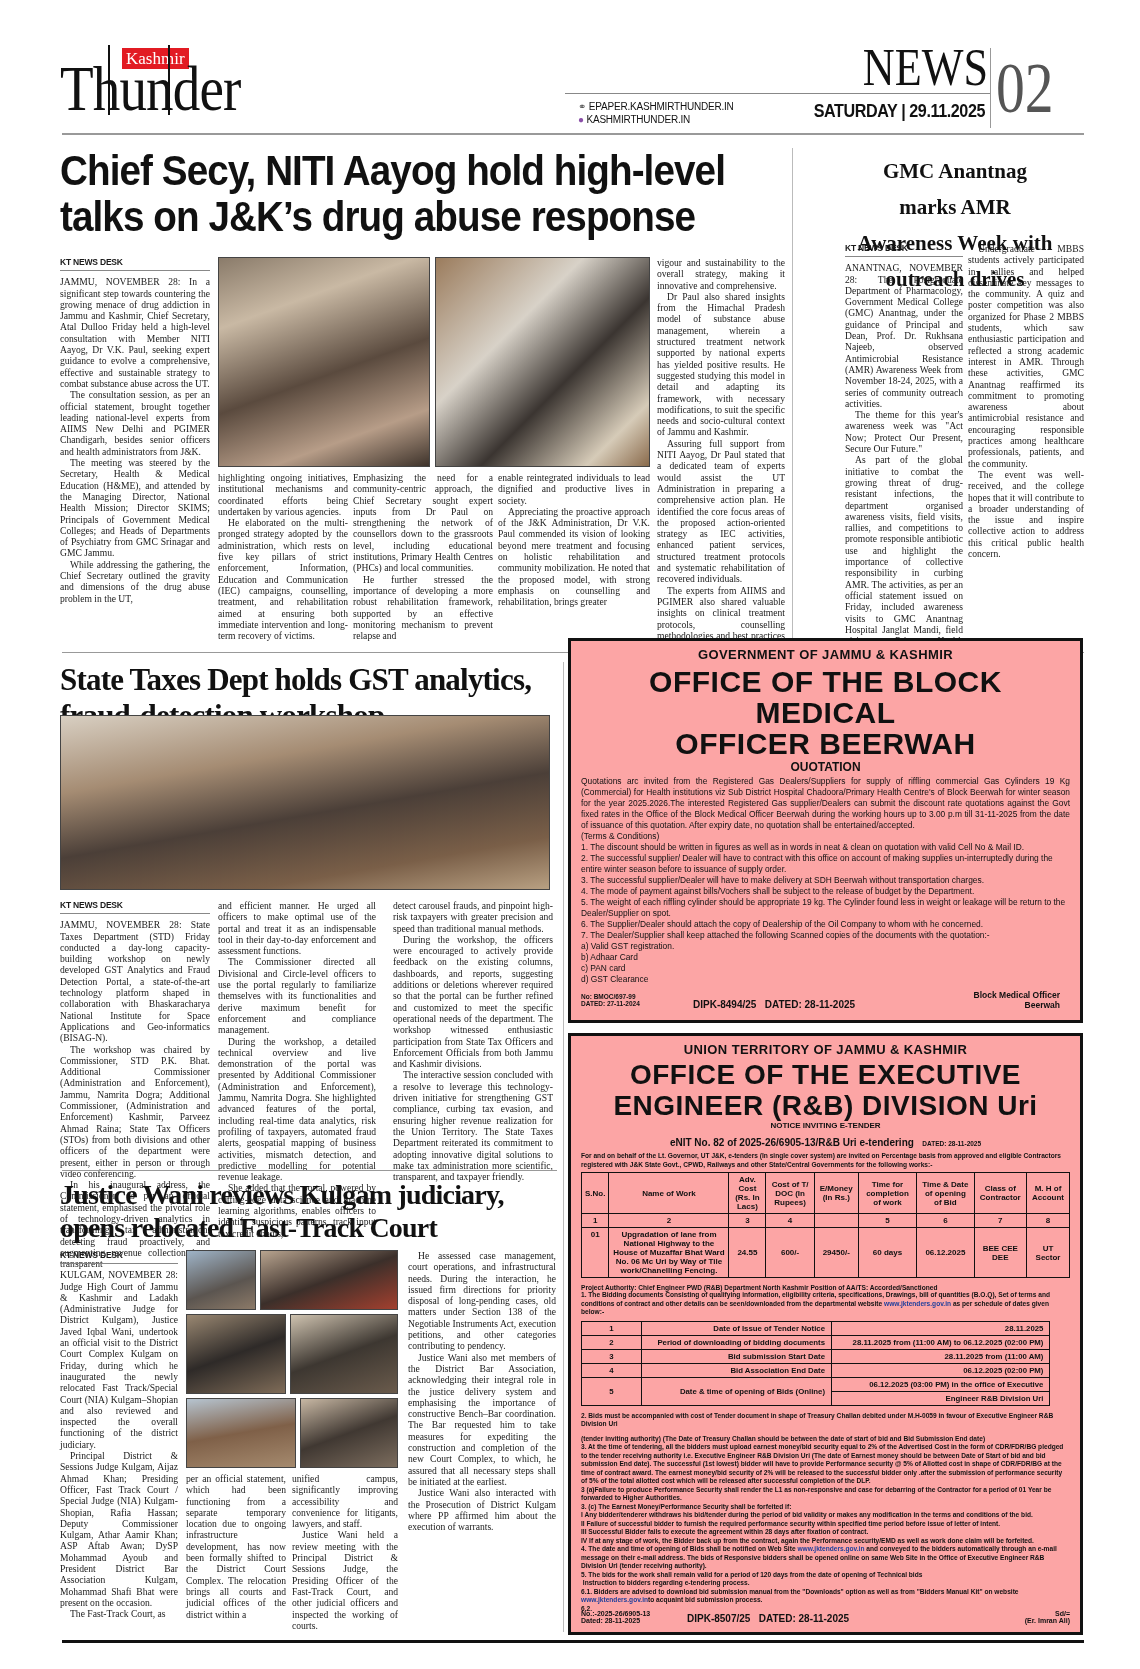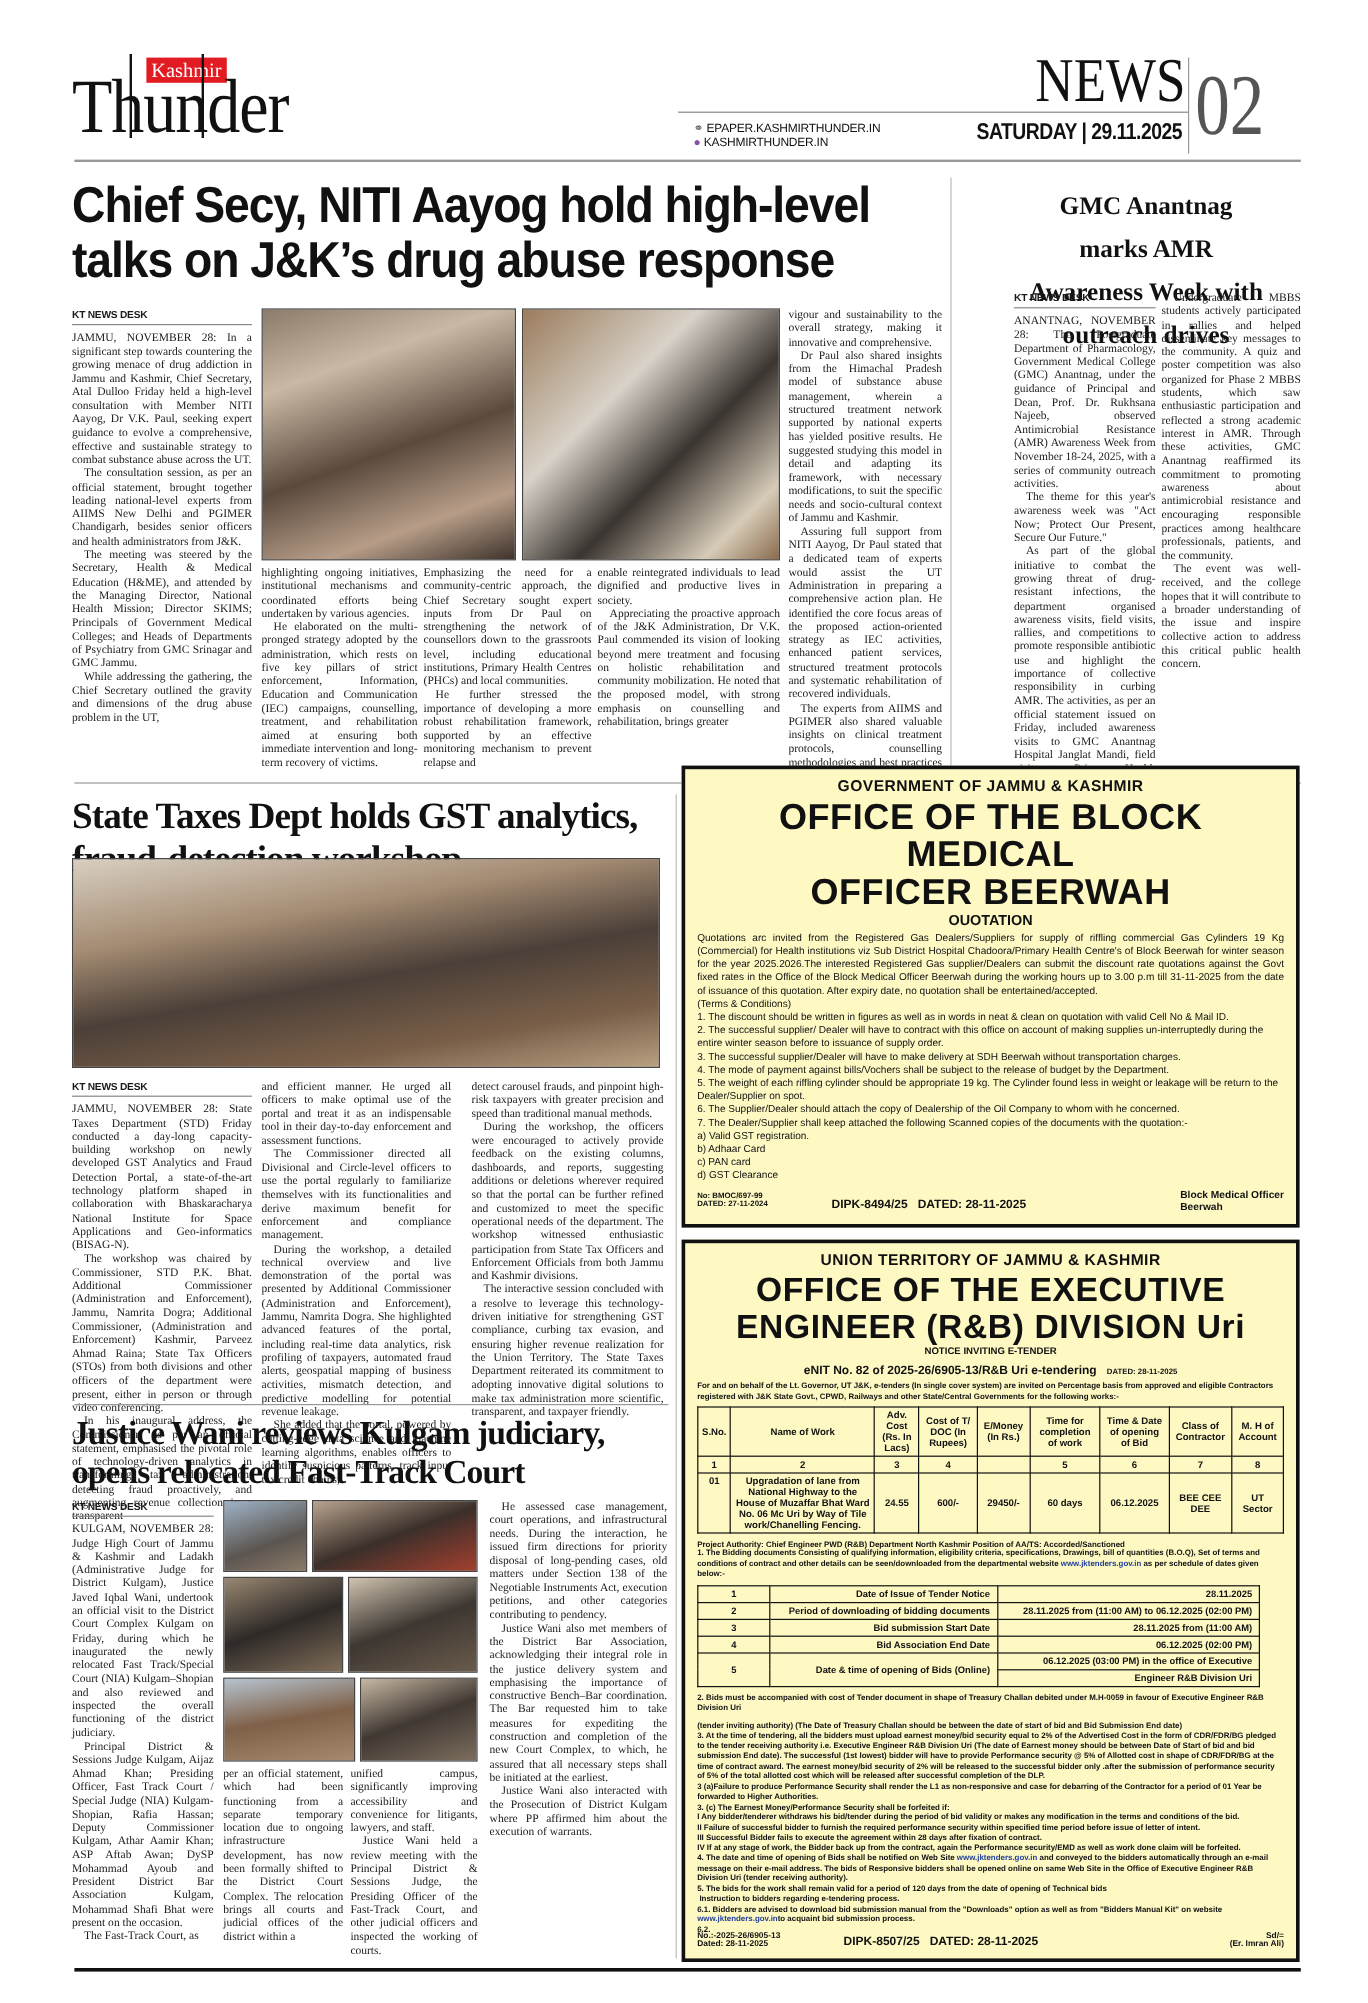--- a/index.html
+++ b/index.html
@@ -7,21 +7,21 @@
 .abs{position:absolute}
 .serif{font-family:"Liberation Serif",serif}
 .sans{font-family:"Liberation Sans",sans-serif}
 .body-text{font-family:"Liberation Serif",serif;font-size:9.6px;line-height:11.3px;text-align:justify;color:#1a1a1a}
 .body-text p{text-indent:10px}
 .body-text p.first{text-indent:0}
 .byline{font-family:"Liberation Sans",sans-serif;font-weight:bold;font-size:8.5px;border-bottom:1px solid #888;padding-bottom:2px;margin-bottom:5px;letter-spacing:-0.2px}
 .photo{background:linear-gradient(135deg,#6b5d50 0%,#a39282 30%,#4a4038 60%,#7d6e60 100%);border:1px solid #444}
 .col-rule{position:absolute;width:1px;background:#bbb}
 .hr{position:absolute;height:2px;background:#999}
-.ad{position:absolute;border:3px solid #111;background:#fef9c3;font-family:"Liberation Sans",sans-serif;color:#111}
+.ad{position:absolute;border:3px solid #111;background:#fca5a5;font-family:"Liberation Sans",sans-serif;color:#111}
 .ad .gov{text-align:center;font-weight:900;font-size:13px;letter-spacing:0.4px}
 .ad .big{text-align:center;font-weight:900;font-size:30px;line-height:31px;letter-spacing:0.5px}
 .ad .small{font-size:8.4px;line-height:11px;font-weight:normal}
 table.t{border-collapse:collapse;width:100%;font-size:8px;font-weight:bold;font-family:"Liberation Sans",sans-serif}
 table.t td,table.t th{border:1px solid #111;padding:2px 3px;text-align:center;vertical-align:middle}
 table.s{border-collapse:collapse;font-size:7.8px;font-weight:bold;font-family:"Liberation Sans",sans-serif;width:96%}
 table.s td{border:1.5px solid #111;padding:2px 6px;text-align:right}
 a.link{color:#1f3f9c;text-decoration:none}
 </style>
 </head>
@@ -175,21 +175,21 @@
       <div class="small">6.  The Supplier/Dealer should attach the copy of Dealership of the Oil Company to whom with he concerned.</div>
       <div class="small">7.  The Dealer/Supplier shall keep attached the following Scanned copies of the documents with the quotation:-</div>
       <div class="small">a)  Valid GST registration.</div>
       <div class="small">b)  Adhaar Card</div>
       <div class="small">c)  PAN card</div>
       <div class="small">d) GST Clearance</div>
     </div>
   <div style="font-size:6.5px;font-weight:bold;margin-top:8px">No: BMOC/697-99</div>
   <div style="font-size:6.5px;font-weight:bold">DATED: 27-11-2024</div>
   <div class="abs" style="left:122px;bottom:10px;font-size:10px;font-weight:bold;white-space:pre">DIPK-8494/25   DATED: 28-11-2025</div>
-  <div class="abs" style="right:10px;bottom:10px;text-align:left;font-size:8.5px;font-weight:bold">
+  <div class="abs" style="right:20px;bottom:10px;text-align:right;font-size:8.5px;font-weight:bold">
     <div>Block Medical Officer</div>
     <div>Beerwah</div>
   </div>
 </div>
 
 <div class="ad" style="left:568px;top:1033px;width:515px;height:602px;padding:6px 10px">
   <div class="gov">UNION TERRITORY OF JAMMU &amp; KASHMIR</div>
   <div class="big" style="margin-top:2px;font-size:28px">OFFICE OF THE EXECUTIVE</div>
   <div class="big" style="font-size:28px">ENGINEER (R&amp;B) DIVISION Uri</div>
   <div style="text-align:center;font-weight:bold;font-size:8px">NOTICE INVITING E-TENDER</div>
@@ -290,20 +290,20 @@
   <div style="font-size:6.6px;line-height:8.5px;font-weight:bold">5. The bids for the work shall remain valid for a period of 120 days from the date of opening of Technical bids</div>
   <div style="font-size:6.6px;line-height:8.5px;font-weight:bold;white-space:pre"> Instruction to bidders regarding e-tendering process.</div>
   <div style="font-size:6.6px;line-height:8.5px;font-weight:bold">
     <span>6.1. Bidders are advised to download bid submission manual from the "Downloads" option as well as from "Bidders Manual Kit" on website </span><a class="link">www.jktenders.gov.in</a><span>to acquaint bid submission process.</span>
   </div>
   <div style="font-size:6.6px;font-weight:bold">6.2.</div>
   <div class="abs" style="left:10px;bottom:8px;font-size:7px;font-weight:bold">
     <div>No.:-2025-26/6905-13</div>
     <div>Dated: 28-11-2025</div>
   </div>
-  <div class="abs" style="left:132px;bottom:8px;font-size:10px;font-weight:bold;white-space:pre">DIPK-8507/25   DATED: 28-11-2025</div>
+  <div class="abs" style="left:116px;bottom:8px;font-size:10px;font-weight:bold;white-space:pre">DIPK-8507/25   DATED: 28-11-2025</div>
   <div class="abs" style="right:10px;bottom:8px;font-size:7px;font-weight:bold;text-align:right">
     <div>Sd/=</div>
     <div>(Er. Imran Ali)</div>
   </div>
 </div>
 
 <div class="abs" style="left:62px;top:1640px;width:1022px;height:3px;background:#111"></div>
 
 </body></html>

